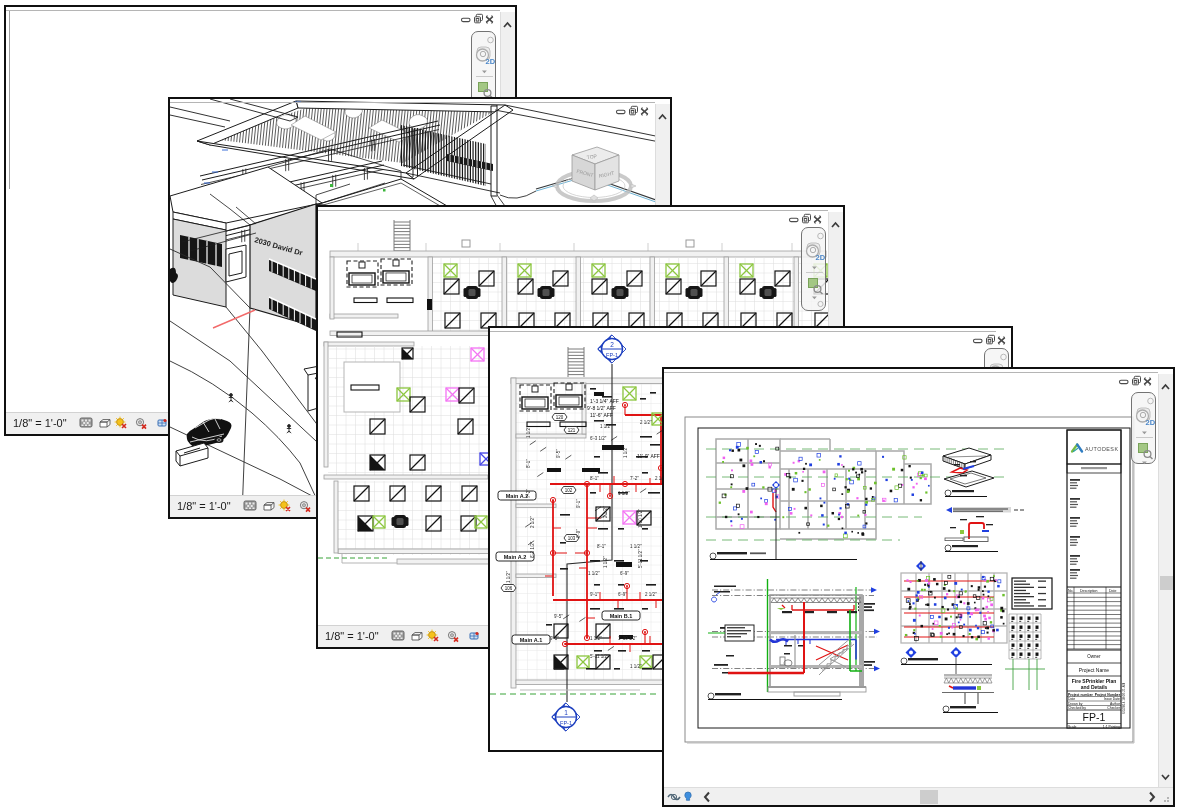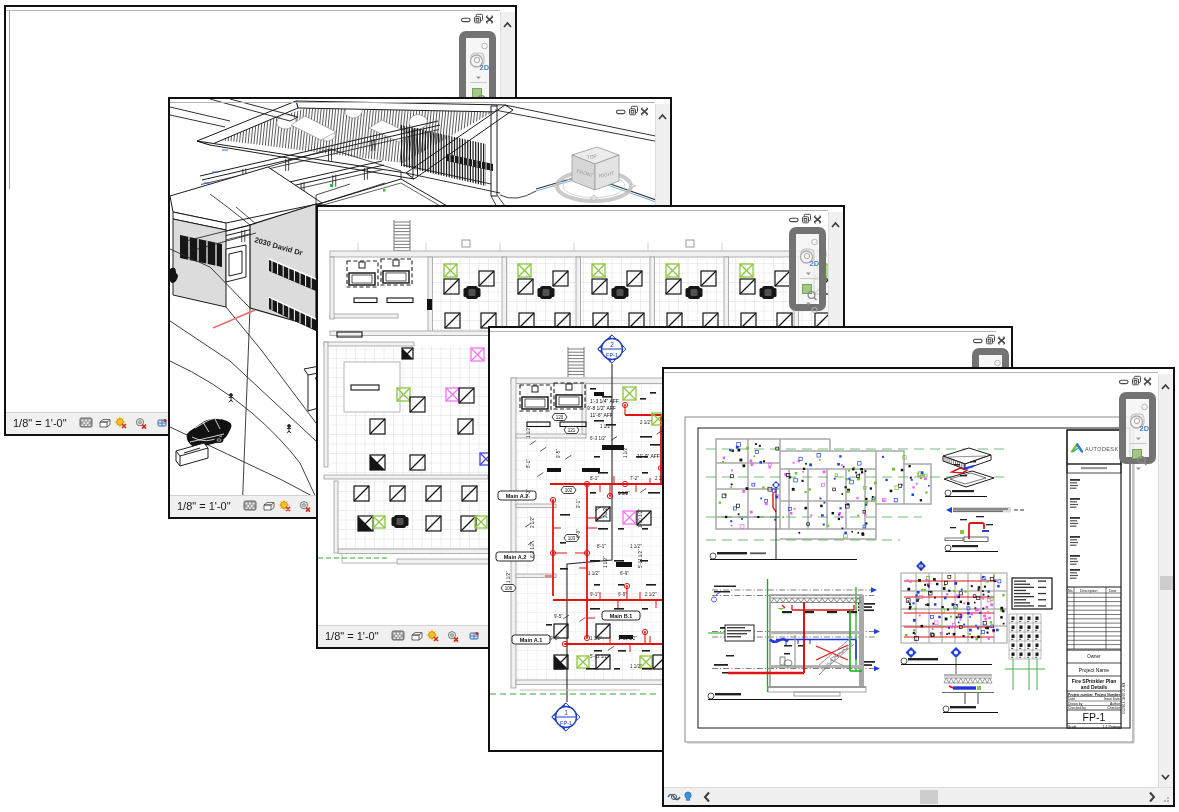--- a/index.html
+++ b/index.html
@@ -1,20 +1,20 @@
 <!DOCTYPE html>
 <html><head><meta charset="utf-8"><style>
 html,body{margin:0;padding:0;width:1179px;height:812px;background:#fff;overflow:hidden}
 *{box-sizing:border-box}
 body{font-family:"Liberation Sans",sans-serif}
 .win{position:absolute;background:#fff;border:2px solid #101010}
 .topline{position:absolute;left:0;right:15px;top:3px;height:1px;background:#b5b5b5}
 .vsb{position:absolute;top:5px;right:0;bottom:0;width:15px;background:#f0f0f0;border-left:1px solid #ddd}
 .btns{position:absolute;top:5px}
-.navbar{position:absolute;width:37px;background:rgba(244,244,244,.85);border:7px solid #737373;border-radius:7px}
+.navbar{position:absolute;width:25px;background:rgba(244,244,244,.85);border:1px solid #737373;border-radius:7px}
 .vcb{position:absolute;left:0;right:0;bottom:0;height:22px;background:#f0f0f0;border-top:1px solid #d2d2d2}
 .content{position:absolute;left:0;top:0;right:0;bottom:0;overflow:hidden}
 </style></head><body>
 
 <div class="win" style="left:4px;top:5px;width:513px;height:431px">
 <div class="content"></div>
 <div class="topline"></div>
 <div style="position:absolute;left:3px;top:4px;width:1px;height:178px;background:#9f9f9f"></div>
 <div class="vsb">
       <div style="position:absolute;top:3px;left:0"><svg width="13" height="8" viewBox="0 0 13 8">

